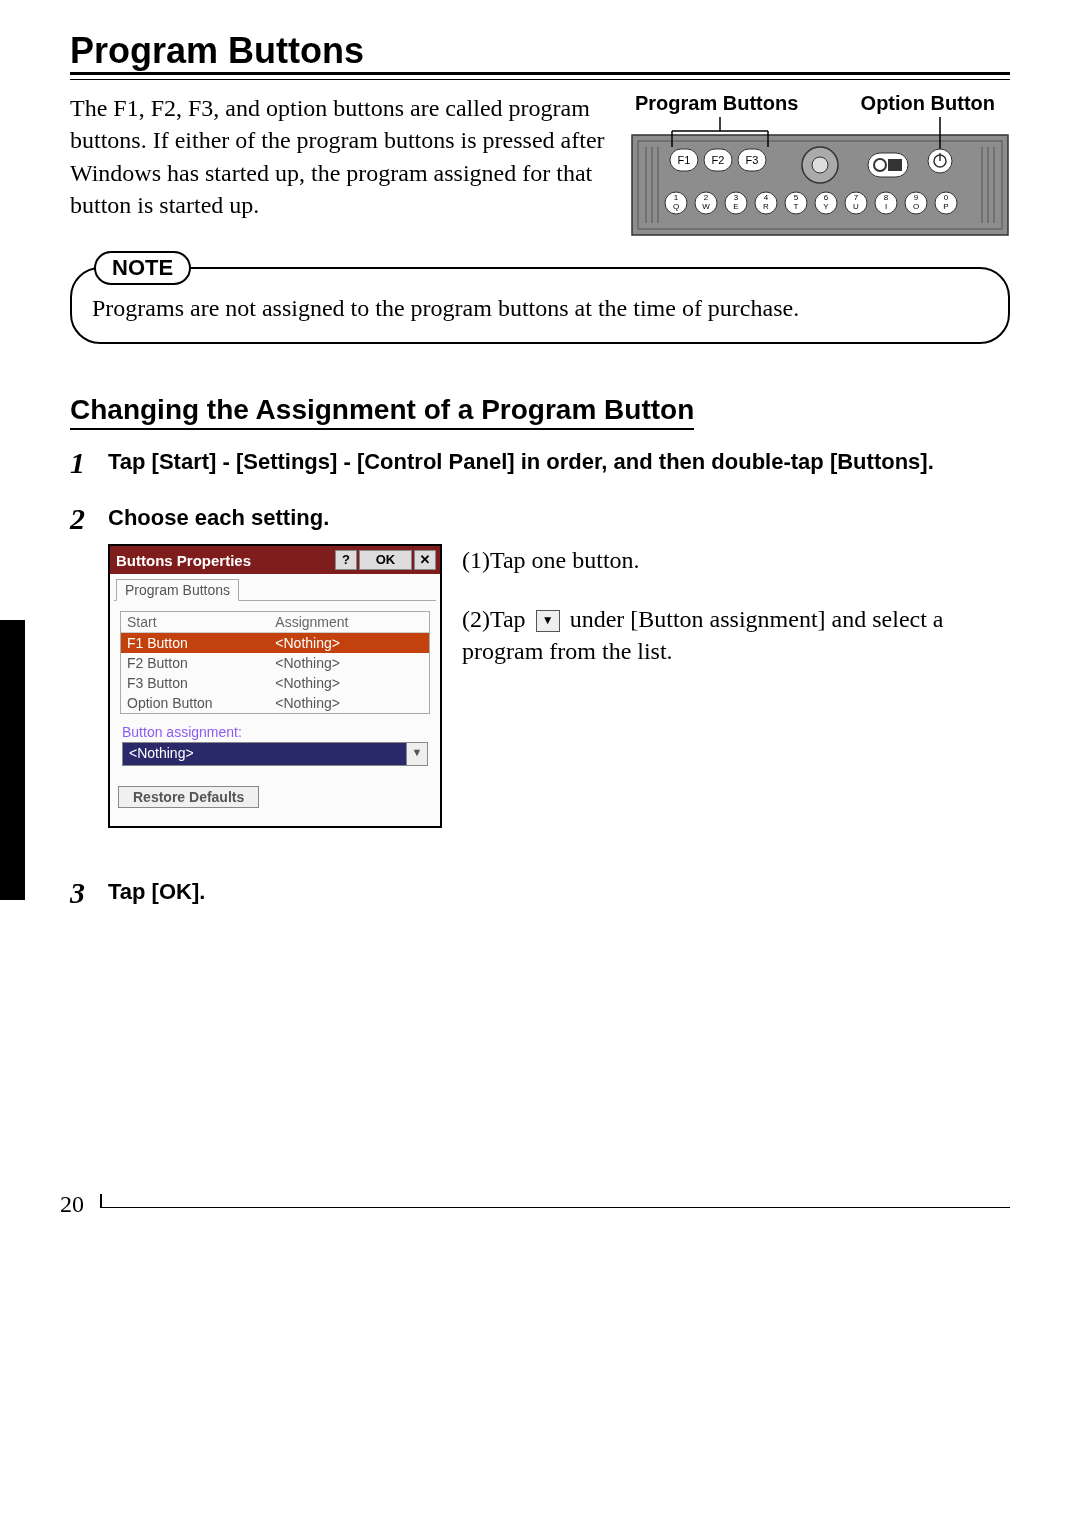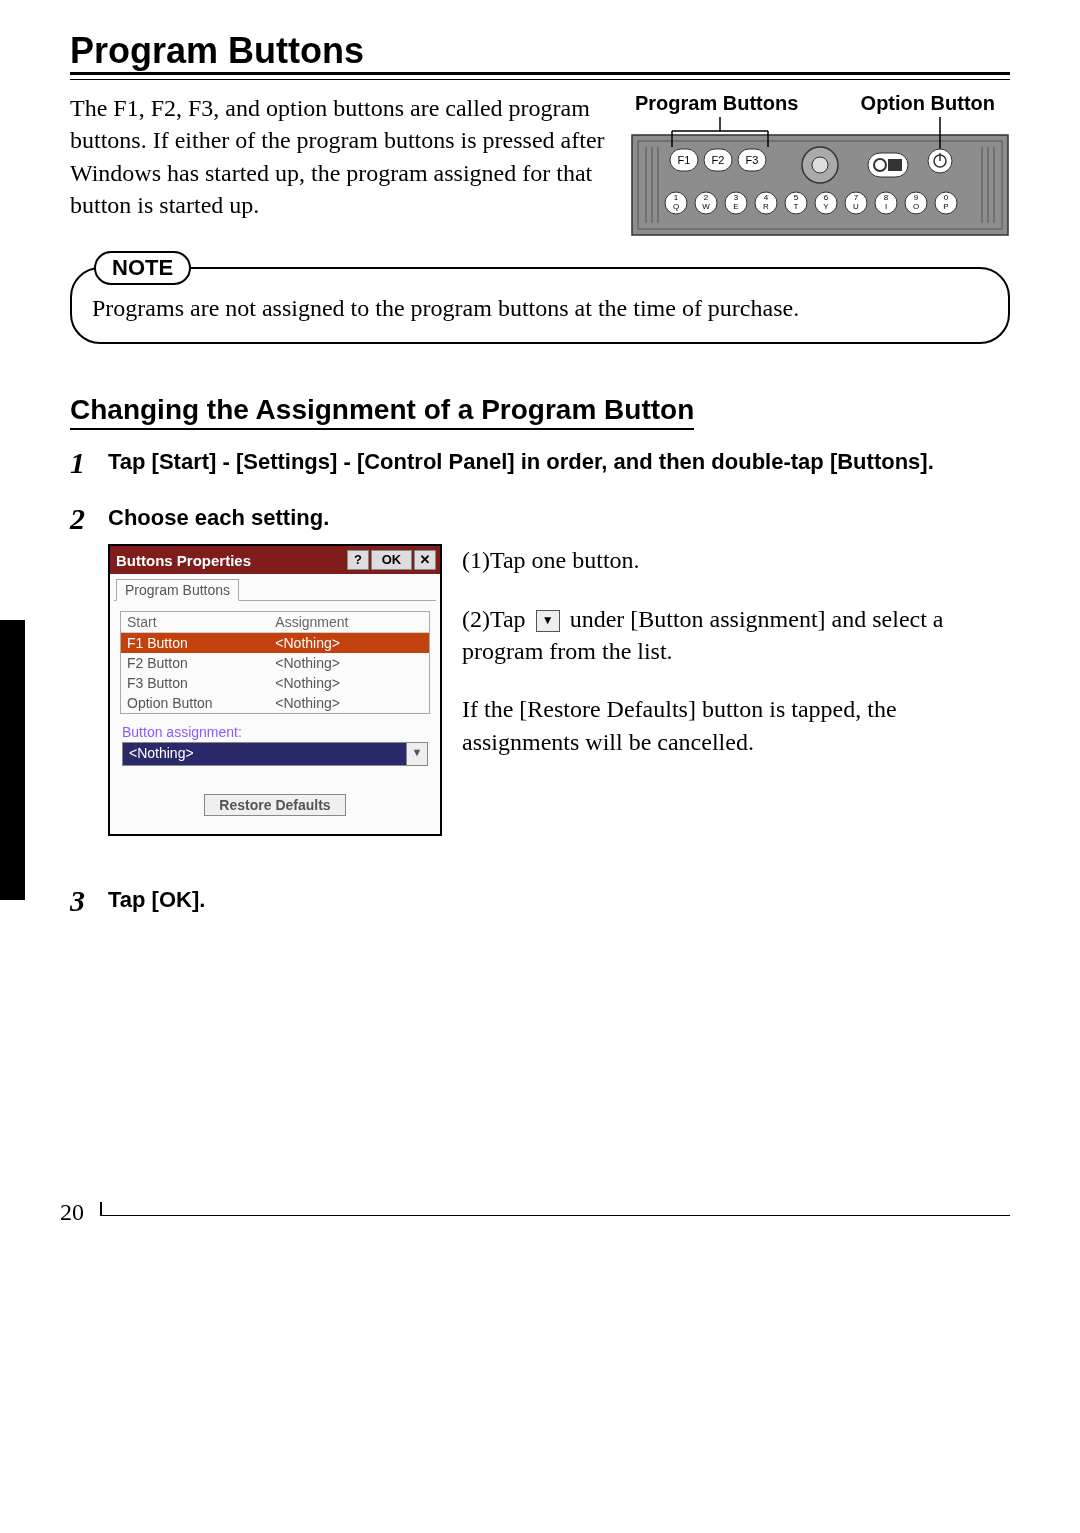--- a/index.html
+++ b/index.html
@@ -148,21 +148,21 @@
     border: 1px solid #888;
     width: 22px;
     height: 20px;
     margin-left: 2px;
     font-size: 13px;
     font-weight: bold;
     text-align: center;
     line-height: 18px;
     box-sizing: border-box;
   }
-  .titlebar .ok-btn { width: 41px; }
+  .titlebar .ok-btn { width: 53px; }
   .tab-row { padding: 4px 6px 0 6px; }
   .tab {
     display: inline-block;
     border: 1px solid #aaa;
     border-bottom: 1px solid #fbfbfb;
     padding: 2px 8px;
     font-size: 14px;
     background: #fbfbfb;
     position: relative;
     top: 1px;
@@ -198,21 +198,21 @@
   }
   .dropdown .dd-arrow {
     width: 20px;
     border: 1px solid #888;
     border-left: none;
     text-align: center;
     line-height: 18px;
     font-size: 11px;
     background: #eee;
   }
-  .restore-row { text-align: center; padding: 28px 0 4px 0;}
+  .restore-row { padding: 20px 0 4px 0;}
   .restore-btn {
     display: inline-block;
     border: 1px solid #888;
     padding: 2px 14px;
     font-size: 14px;
     font-weight: bold;
     color: #555;
     background: #f0f0f0;
   }
   .annotations {
@@ -413,21 +413,20 @@
         </div>
       </div>
 
       <div class="annotations">
         <div class="annot-block">(1)Tap one button.</div>
         <div class="annot-block">
           <span>(2)Tap</span>
           <span class="inline-dd-icon">▼</span>
           <span>under [Button assignment] and select a program from the list.</span>
         </div>
-        <div class="annot-block">If the [Restore Defaults] button is tapped, the assignments will be cancelled.</div>
       </div>
     </div>
 
     <div class="step" style="margin-top:50px;">
       <div class="step-num">3</div>
       <div class="step-body">Tap [OK].</div>
     </div>
   </div>
 
   <div style="height:300px;"></div>

